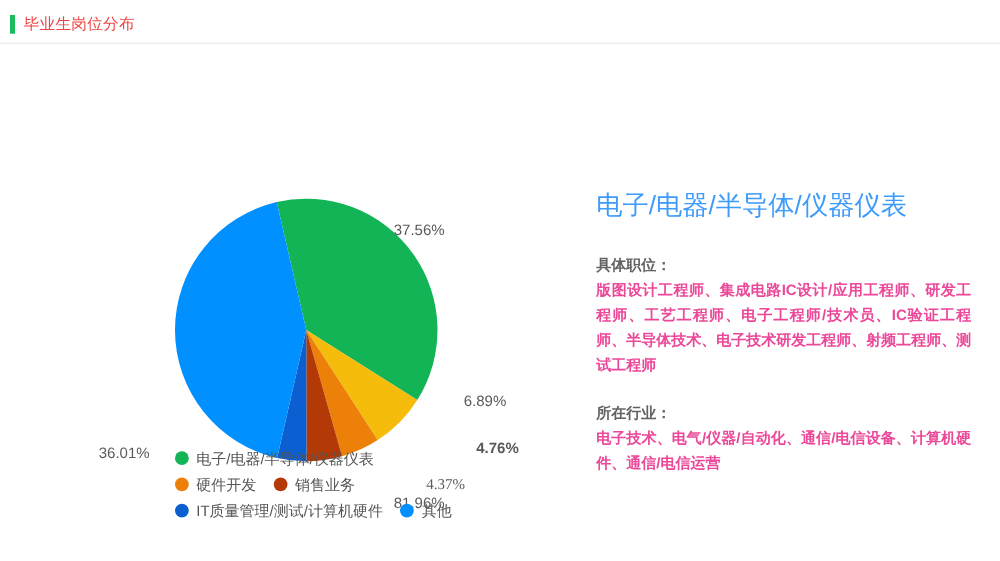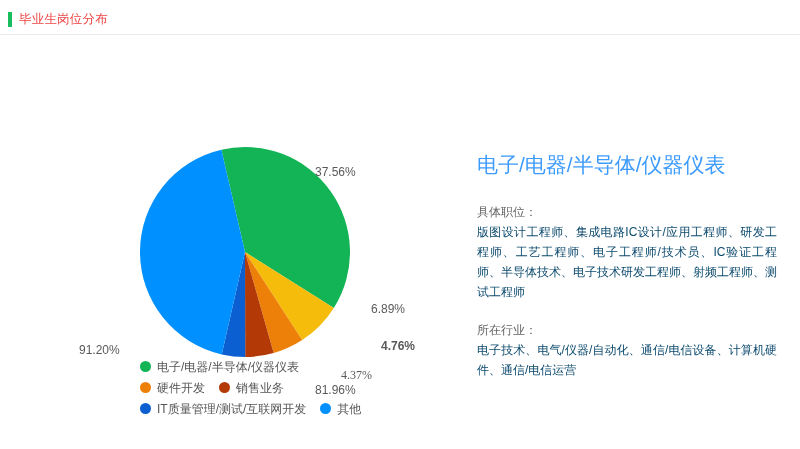--- a/index.html
+++ b/index.html
@@ -56,21 +56,21 @@
   #chart-panel {
     position: absolute;
     left: 0;
     top: 40px;
     width: 460px;
     height: 409px;
   }
   #pie-wrap {
     position: absolute;
     left: 0;
-    top: 0;
+    top: 12px;
     width: 460px;
     height: 320px;
   }
   #pie-svg {
     position: absolute;
     left: 0;
     top: 0;
   }
 
   .pct-label {
@@ -122,31 +122,32 @@
   }
   #info-heading {
     font-size: 21px;
     line-height: 30px;
     color: #3d9bfb;
     white-space: nowrap;
     margin-bottom: 22px;
   }
   .info-block {
     margin-bottom: 18px;
+    font-weight: bold;
   }
   .info-block:last-child { margin-bottom: 0; }
   .info-sub {
     font-size: 12px;
     line-height: 20px;
     color: #636363;
   }
   .info-body {
     font-size: 12px;
     line-height: 20px;
-    color: #0c4a6e;
+    color: #ec4899;
     width: 300px;
     text-align: justify;
   }
 </style>
 </head>
 <body>
 
 <div id="header-bar">
   <div id="header-accent"></div>
   <div id="page-title">毕业生岗位分布</div>
@@ -165,21 +166,21 @@
           <path d="M 245 212 L 245.21 317.00 A 105 105 0 0 1 221.72 314.39 Z" fill="#0b5fd0"></path>
           <path d="M 245 212 L 221.72 314.39 A 105 105 0 0 1 221.38 109.69 Z" fill="#0090ff"></path>
         </g>
     </svg>
 
     <div class="pct-label" style="left:315px; top:125px;">37.56%</div>
     <div class="pct-label" style="left:371px; top:262px;">6.89%</div>
     <div class="pct-label" style="left:381px; top:299px;font-weight:bold;">4.76%</div>
     <div class="pct-label" style="left:341px; top:328px;font-family:Liberation Serif, serif;">4.37%</div>
     <div class="pct-label" style="left:315px; top:343px;">81.96%</div>
-    <div class="pct-label" style="left:79px; top:303px;">91.20%</div>
+    <div class="pct-label" style="left:79px; top:303px;">36.01%</div>
   </div>
 
   <div id="legend">
       <div class="legend-row">
         <div class="legend-item">
           <span class="legend-dot" style="background: rgb(18, 180, 85);"></span>
           <span class="legend-label">电子/电器/半导体/仪器仪表</span>
         </div>
       </div>
       <div class="legend-row">
@@ -188,21 +189,21 @@
           <span class="legend-label">硬件开发</span>
         </div>
         <div class="legend-item">
           <span class="legend-dot" style="background: rgb(179, 58, 6);"></span>
           <span class="legend-label">销售业务</span>
         </div>
       </div>
       <div class="legend-row">
         <div class="legend-item">
           <span class="legend-dot" style="background: rgb(11, 95, 208);"></span>
-          <span class="legend-label">IT质量管理/测试/互联网开发</span>
+          <span class="legend-label">IT质量管理/测试/计算机硬件</span>
         </div>
         <div class="legend-item">
           <span class="legend-dot" style="background: rgb(0, 144, 255);"></span>
           <span class="legend-label">其他</span>
         </div>
       </div>
     </div>
 </div>
 
 <div id="info-panel">

